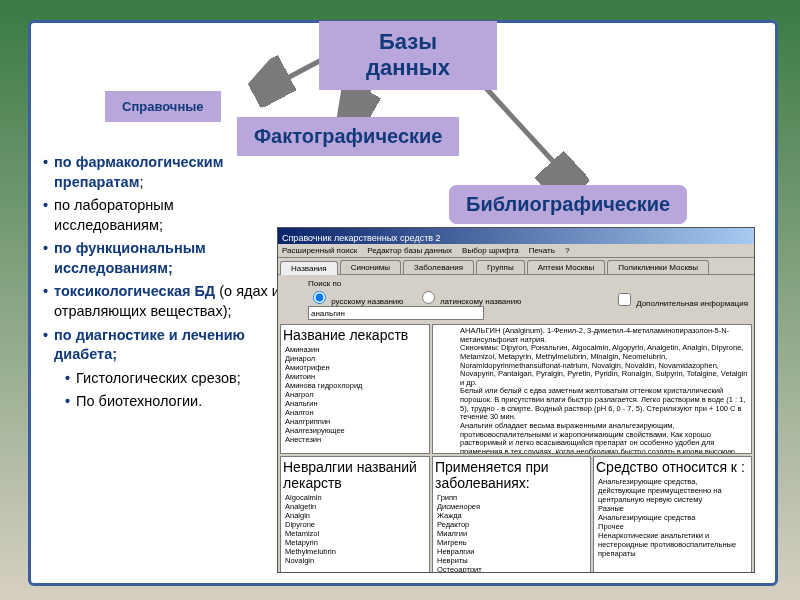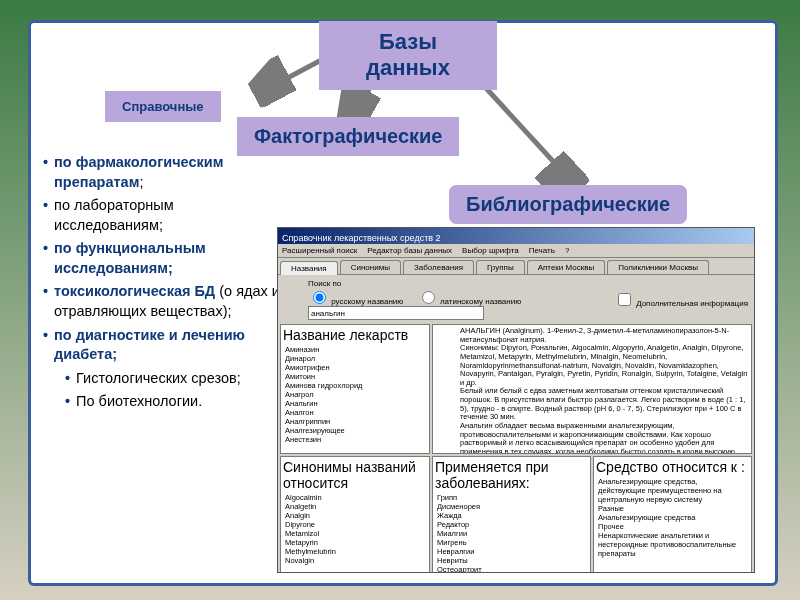--- a/index.html
+++ b/index.html
@@ -165,21 +165,21 @@
             <div class="listrow">Аналгезирующее</div>
             <div class="listrow">Анестезин</div>
           </div>
       </div>
       <div class="textbox" style="white-space:pre-wrap; line-height:1.15;padding-left:27px;">АНАЛЬГИН (Analginum). 1-Фенил-2, 3-диметил-4-метиламинопиразолон-5-N-метансульфонат натрия.
 Синонимы: Dipyron, Рональгин, Algocalmin, Algopyrin, Analgetin, Analgin, Dipyrone, Metamizol, Metapyrin, Methylmelubrin, Minalgin, Neomelubrin, Noramidopyrinmethansulfonat-natrium, Novalgin, Novaldin, Novamidazophen, Novapyrin, Pantalgan, Pyralgin, Pyretin, Pyridin, Ronalgin, Sulpyrin, Totalgine, Vetalgin и др.
 Белый или белый с едва заметным желтоватым оттенком кристаллический порошок. В присутствии влаги быстро разлагается. Легко растворим в воде (1 : 1, 5), трудно - в спирте. Водный раствор (pH 6, 0 - 7, 5). Стерилизуют при + 100 С в течение 30 мин.
 Анальгин обладает весьма выраженными анальгезирующим, противовоспалительными и жаропонижающим свойствами. Как хорошо растворимый и легко всасывающийся препарат он особенно удобен для применения в тех случаях, когда необходимо быстро создать в крови высокую концентрацию препарата. Хорошая растворимость дает возможность широко пользоваться анальгином для парентерального введения.
 Применяют анальгин при болях различного происхождения (головная боль, невралгия, радикулиты, миозиты), лихорадочных состояниях, гриппе, ревматизме, хорее.</div>
       <div class="listbox">
-        <div class="hdr">Синонимы названий относится</div>
+        <div class="hdr">Невралгии названий лекарств</div>
         <div id="list2">
             <div class="listrow">Algocalmin</div>
             <div class="listrow">Analgetin</div>
             <div class="listrow">Analgin</div>
             <div class="listrow">Dipyrone</div>
             <div class="listrow">Metamizol</div>
             <div class="listrow">Metapyrin</div>
             <div class="listrow">Methylmelubrin</div>
             <div class="listrow">Novalgin</div>
           </div>

